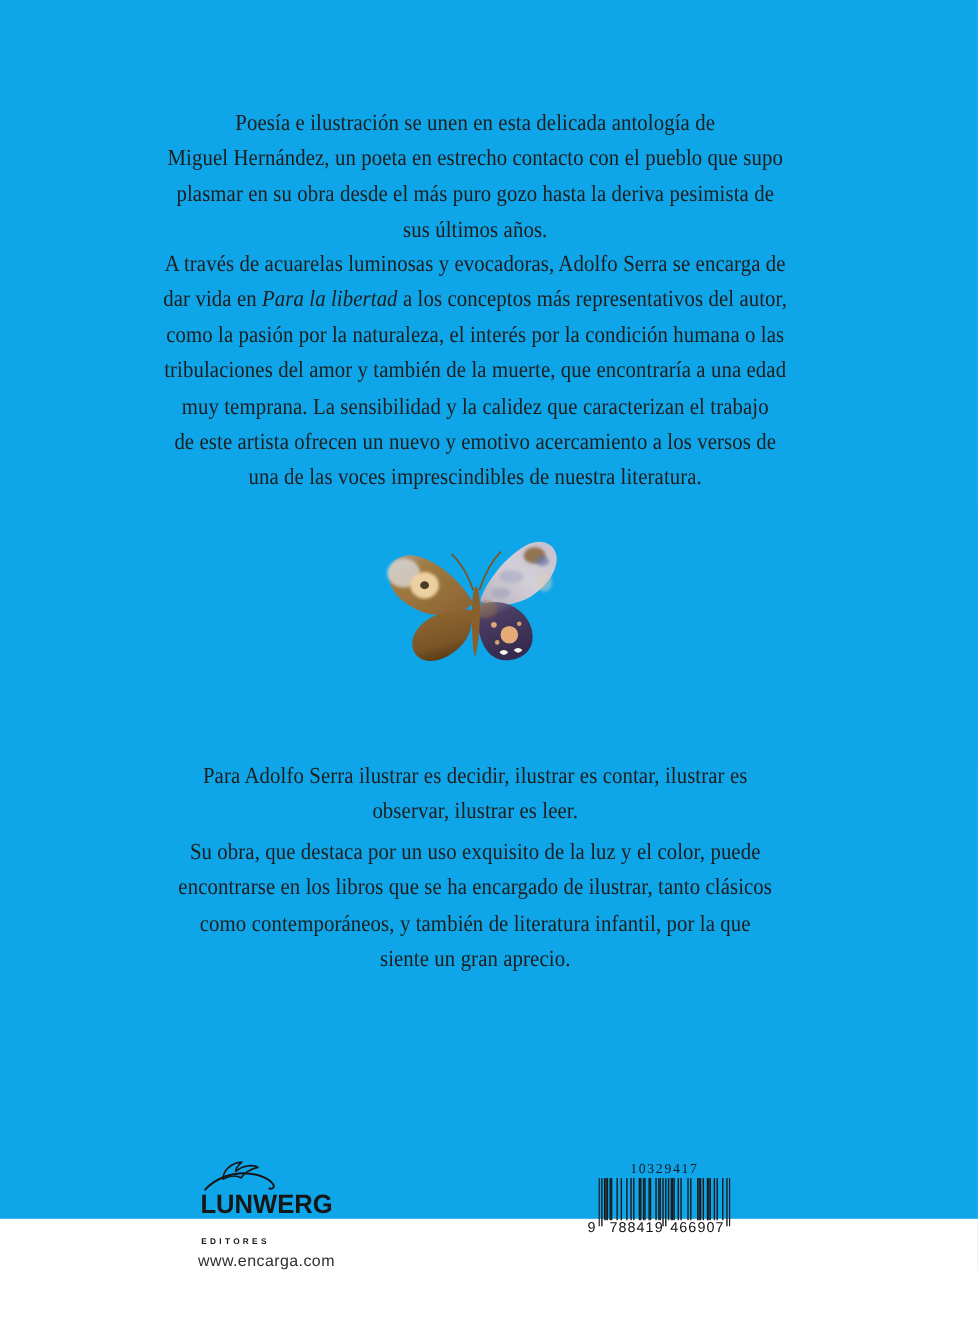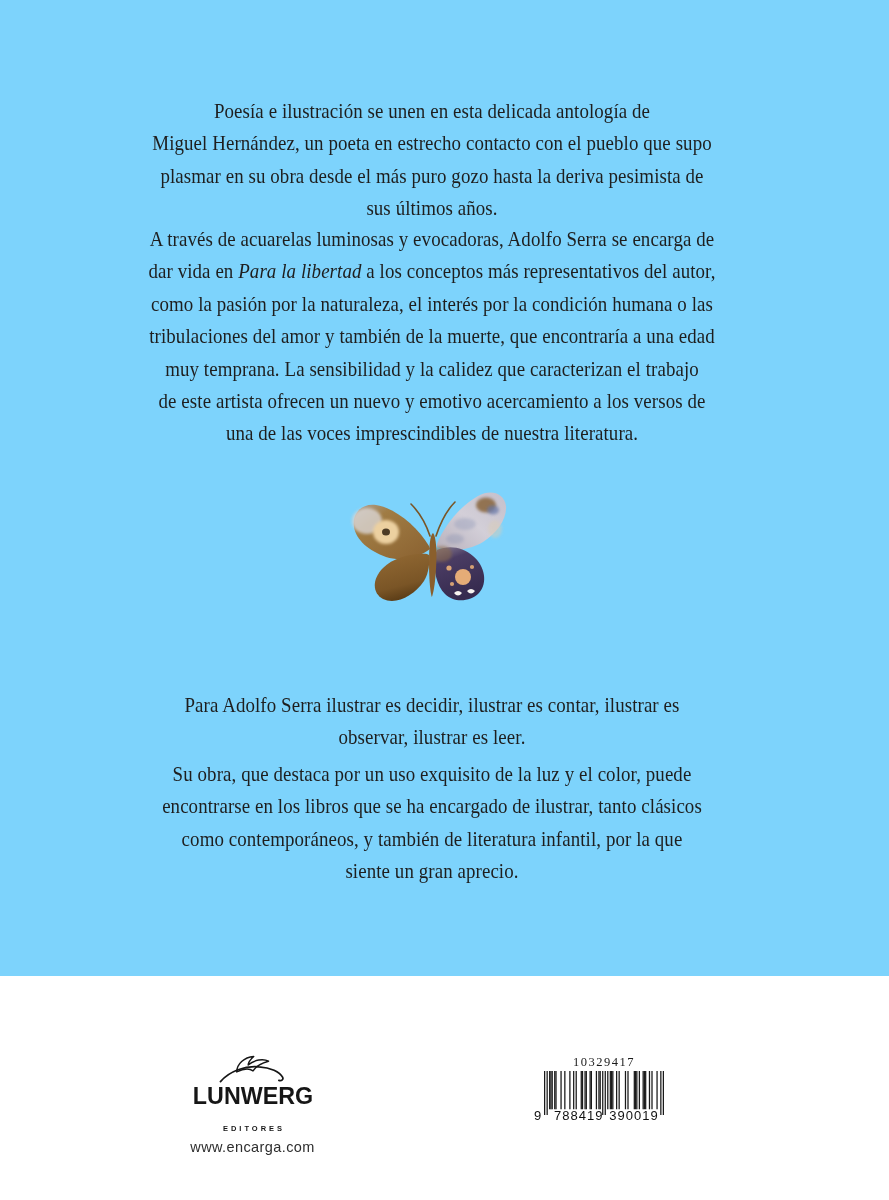--- a/index.html
+++ b/index.html
@@ -5,22 +5,22 @@
   html, body { margin: 0; padding: 0; }
   body {
     width: 889px; height: 1200px;
     background: #ffffff;
     font-family: "Liberation Serif", serif;
     color: #1e1e1e;
     overflow: hidden;
   }
   .cover {
     position: relative;
-    width: 889px; height: 976px;
-    background: #7dd3fc;
+    width: 889px; height: 1108px;
+    background: #0ea5e9;
   }
   .para {
     position: absolute;
     left: 52px;
     width: 760px;
     text-align: center;
     font-size: 21px;
     line-height: 32.4px;
     letter-spacing: 0.1px;
     transform: scaleX(0.9);
@@ -38,21 +38,21 @@
     position: absolute;
     left: 345px; top: 484px;
     width: 180px; height: 140px;
   }
 
   
   .publisher {
     position: absolute;
     left: 180px; top: 1052px;
     width: 145px;
-    display: flex; flex-direction: column; align-items: center;
+    display: flex; flex-direction: column; 
     font-family: "Liberation Sans", sans-serif;
   }
   .bird-logo { width: 78px; height: 34px; margin-bottom: -2px; }
   .publisher-name {
     font-size: 24px; font-weight: bold; color: #161616;
     letter-spacing: 0px; line-height: 24px;
     transform: scaleX(0.97); transform-origin: 50% 0;
   }
   .publisher-sub {
     font-size: 7.5px; font-weight: bold; color: #161616;
@@ -236,17 +236,17 @@
         <rect x="80" y="0" width="1" height="40"></rect>
         <rect x="83" y="0" width="1" height="40"></rect>
         <rect x="85" y="0" width="1" height="40"></rect>
         <rect x="89" y="0" width="1" height="40"></rect>
         <rect x="92" y="0" width="1" height="46"></rect>
         <rect x="94" y="0" width="1" height="46"></rect>
       </svg>
     <div class="barcode-digits">
       <span class="bc-9">9</span>
       <span class="bc-left">788419</span>
-      <span class="bc-right">390019</span>
+      <span class="bc-right">466907</span>
     </div>
   </div>
 
 </div>
 
 </body></html>

